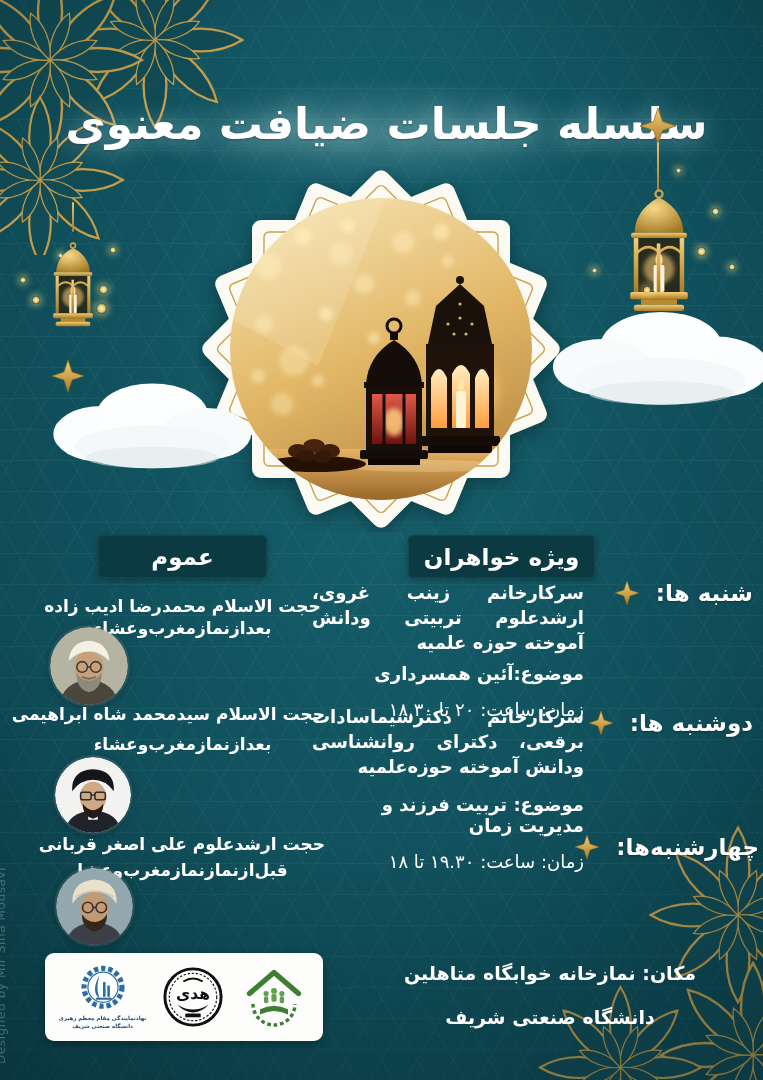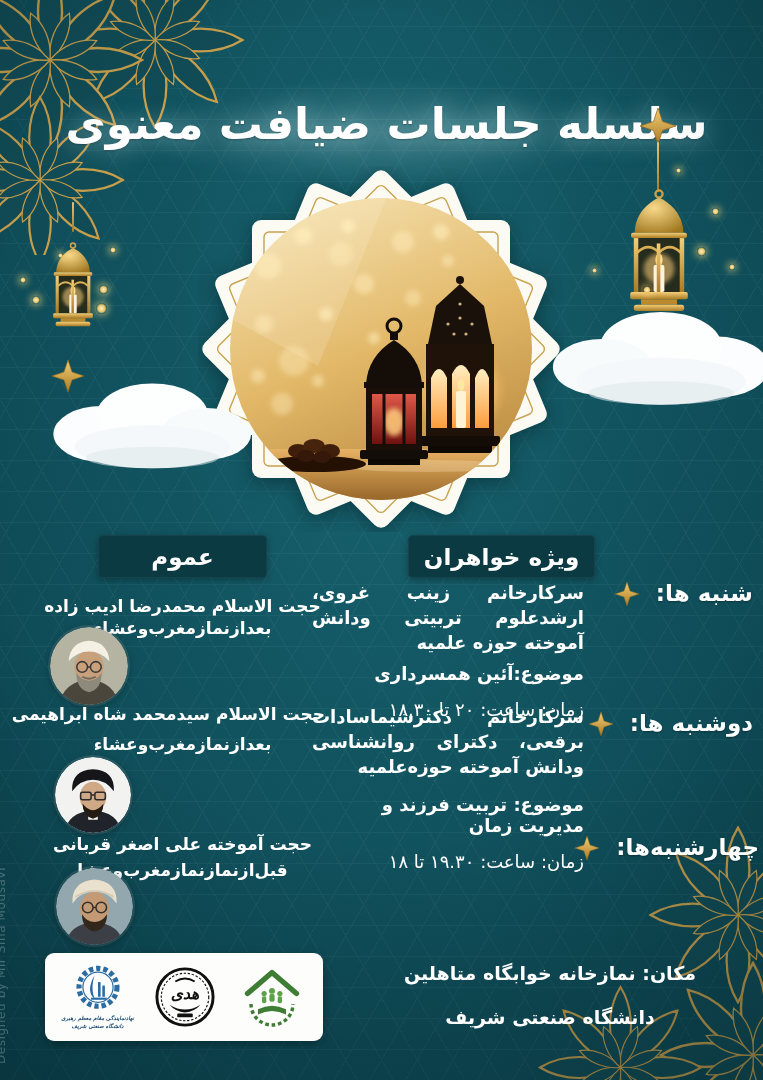--- a/index.html
+++ b/index.html
@@ -21,33 +21,33 @@
   .title{position:absolute;top:98px;left:50px;right:40px;text-align:center;direction:rtl;
     font-size:44px;font-weight:bold;color:#ffffff;letter-spacing:0;
     text-shadow:0 0 24px rgba(200,240,245,.55), 0 1px 2px rgba(0,0,0,.35);}
   .panel{position:absolute;height:43px;background:#0b3a43;border-radius:5px;
     box-shadow:inset 0 0 0 1px rgba(255,255,255,.05), 0 2px 7px rgba(0,0,0,.30);
     color:#fff;font-weight:bold;font-size:23px;text-align:center;line-height:45px;direction:rtl;}
   .session{position:absolute;left:312px;width:272px;direction:rtl;color:#fff;}
   .session .speaker{font-size:18px;font-weight:bold;line-height:1.4;text-align:justify;margin:0;}
   .session .topic{font-size:18px;font-weight:bold;margin-top:7px;text-align:right;}
   .session .time{font-size:18px;font-weight:normal;margin-top:15px;text-align:right;}
-  .day{position:absolute;display:flex;align-items:flex-end;gap:17px;direction:ltr;}
+  .day{position:absolute;display:flex;align-items:center;gap:17px;direction:ltr;}
   .day .lbl{color:#fff;font-weight:bold;font-size:23px;direction:rtl;white-space:nowrap;
     text-shadow:0 1px 2px rgba(0,0,0,.3);}
   .pub-name{position:absolute;left:40px;width:285px;text-align:center;color:#fff;
     font-size:17px;font-weight:bold;direction:rtl;white-space:nowrap;}
   .pub-time{position:absolute;left:40px;width:285px;text-align:center;color:#fff;
     font-size:17px;font-weight:bold;direction:rtl;white-space:nowrap;}
   .avatar{position:absolute;border-radius:50%;overflow:hidden;
     box-shadow:0 2px 8px rgba(0,0,0,.35), 0 0 0 2px rgba(255,255,255,.12);}
   .logos{position:absolute;left:45px;top:953px;width:266px;height:88px;background:#fdfdfc;
     border-radius:9px;display:flex;align-items:center;justify-content:space-around;
     padding:0 6px;box-shadow:0 3px 10px rgba(0,0,0,.3);}
-  .logo{display:flex;flex-direction:column;align-items:center;justify-content:center;font-style:italic;}
+  .logo{display:flex;flex-direction:column;align-items:center;justify-content:center;}
   .logo-cap{font-size:5.5px;font-weight:bold;color:#1b4b74;text-align:center;direction:rtl;line-height:1.5;}
   .location{position:absolute;left:400px;top:962px;width:300px;text-align:center;direction:rtl;color:#fff;}
   .location .l1{font-size:19px;font-weight:bold;}
   .location .l2{font-size:19px;font-weight:bold;margin-top:22px;}
   .credit{position:absolute;left:8px;bottom:16px;transform-origin:bottom left;
     transform:rotate(-90deg);color:rgba(205,220,223,.30);font-size:12px;letter-spacing:.6px;white-space:nowrap;}
   .dot{position:absolute;border-radius:50%;
     background:radial-gradient(circle,#fff3c4 0%, #e8c36a 45%, rgba(216,169,63,0) 72%);
     box-shadow:0 0 7px 2px rgba(255,220,130,.55);}
   .string{position:absolute;width:2px;background:linear-gradient(#e7c371,#a87c27);border-radius:1px;}
@@ -362,21 +362,21 @@
         <ellipse cx="40" cy="42" rx="14" ry="16" fill="#cfa886"></ellipse>
         <path d="M18,36 Q17,14 40,13 Q63,14 62,36 Q53,24 40,24 Q27,24 18,36 Z" fill="#15151a"></path>
         <rect x="27" y="37" width="11" height="8" rx="2" fill="none" stroke="#2a2a2a" stroke-width="1.6"></rect>
         <rect x="42" y="37" width="11" height="8" rx="2" fill="none" stroke="#2a2a2a" stroke-width="1.6"></rect>
         <line x1="38" y1="40" x2="42" y2="40" stroke="#2a2a2a" stroke-width="1.6"></line>
         <path d="M29,49 Q29,62 40,65 Q51,62 51,49 Q46,56 40,56 Q34,56 29,49 Z" fill="#241b12"></path>
       </g>
     </svg>
   </div>
 
-  <div class="pub-name" style="top:834px">حجت آموخته علی اصغر قربانی</div>
+  <div class="pub-name" style="top:834px">حجت ارشدعلوم علی اصغر قربانی</div>
   <div class="pub-time" style="top:860px">قبل‌ازنمازنمازمغرب‌وعشا</div>
   <div class="avatar" style="left:56px;top:868px;width:77px;height:77px">
     <svg viewBox="0 0 80 80" width="77" height="77">
       <defs>
           <clipPath id="av3c">
             <circle cx="40" cy="40" r="40"></circle>
           </clipPath>
         </defs>
       <g clip-path="url(#av3c)">
         <rect width="80" height="80" fill="#93a7af"></rect>

